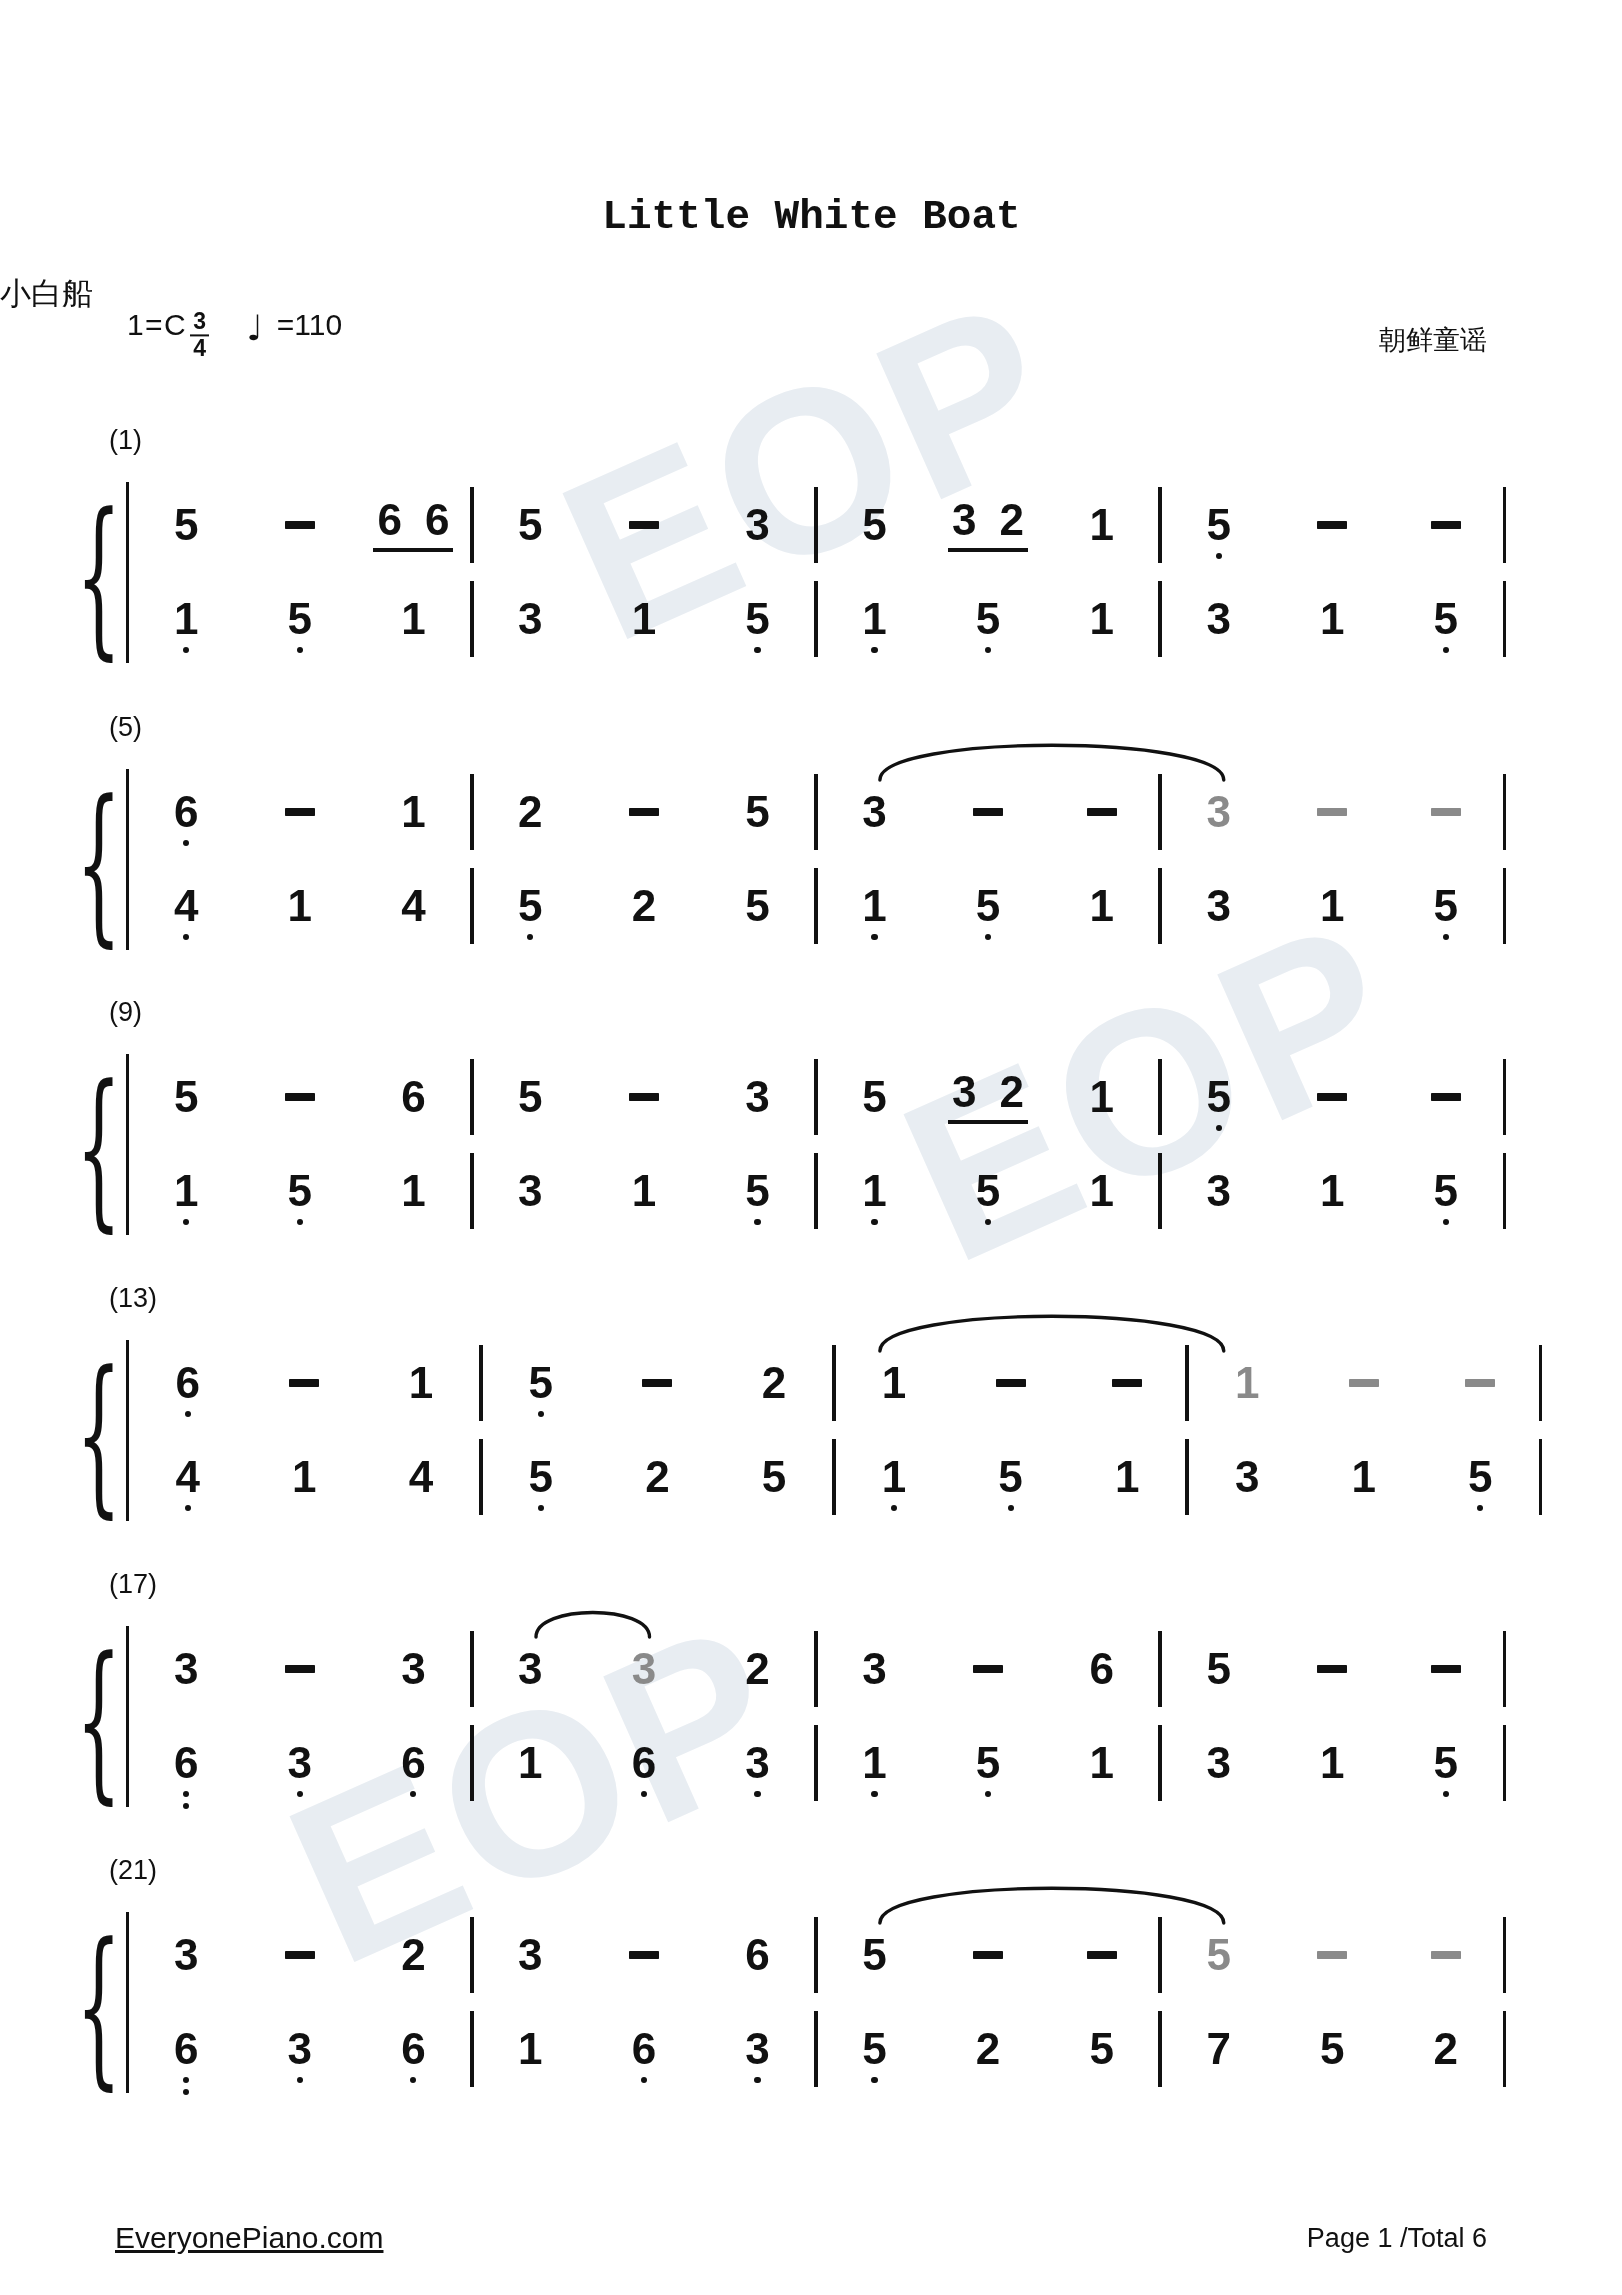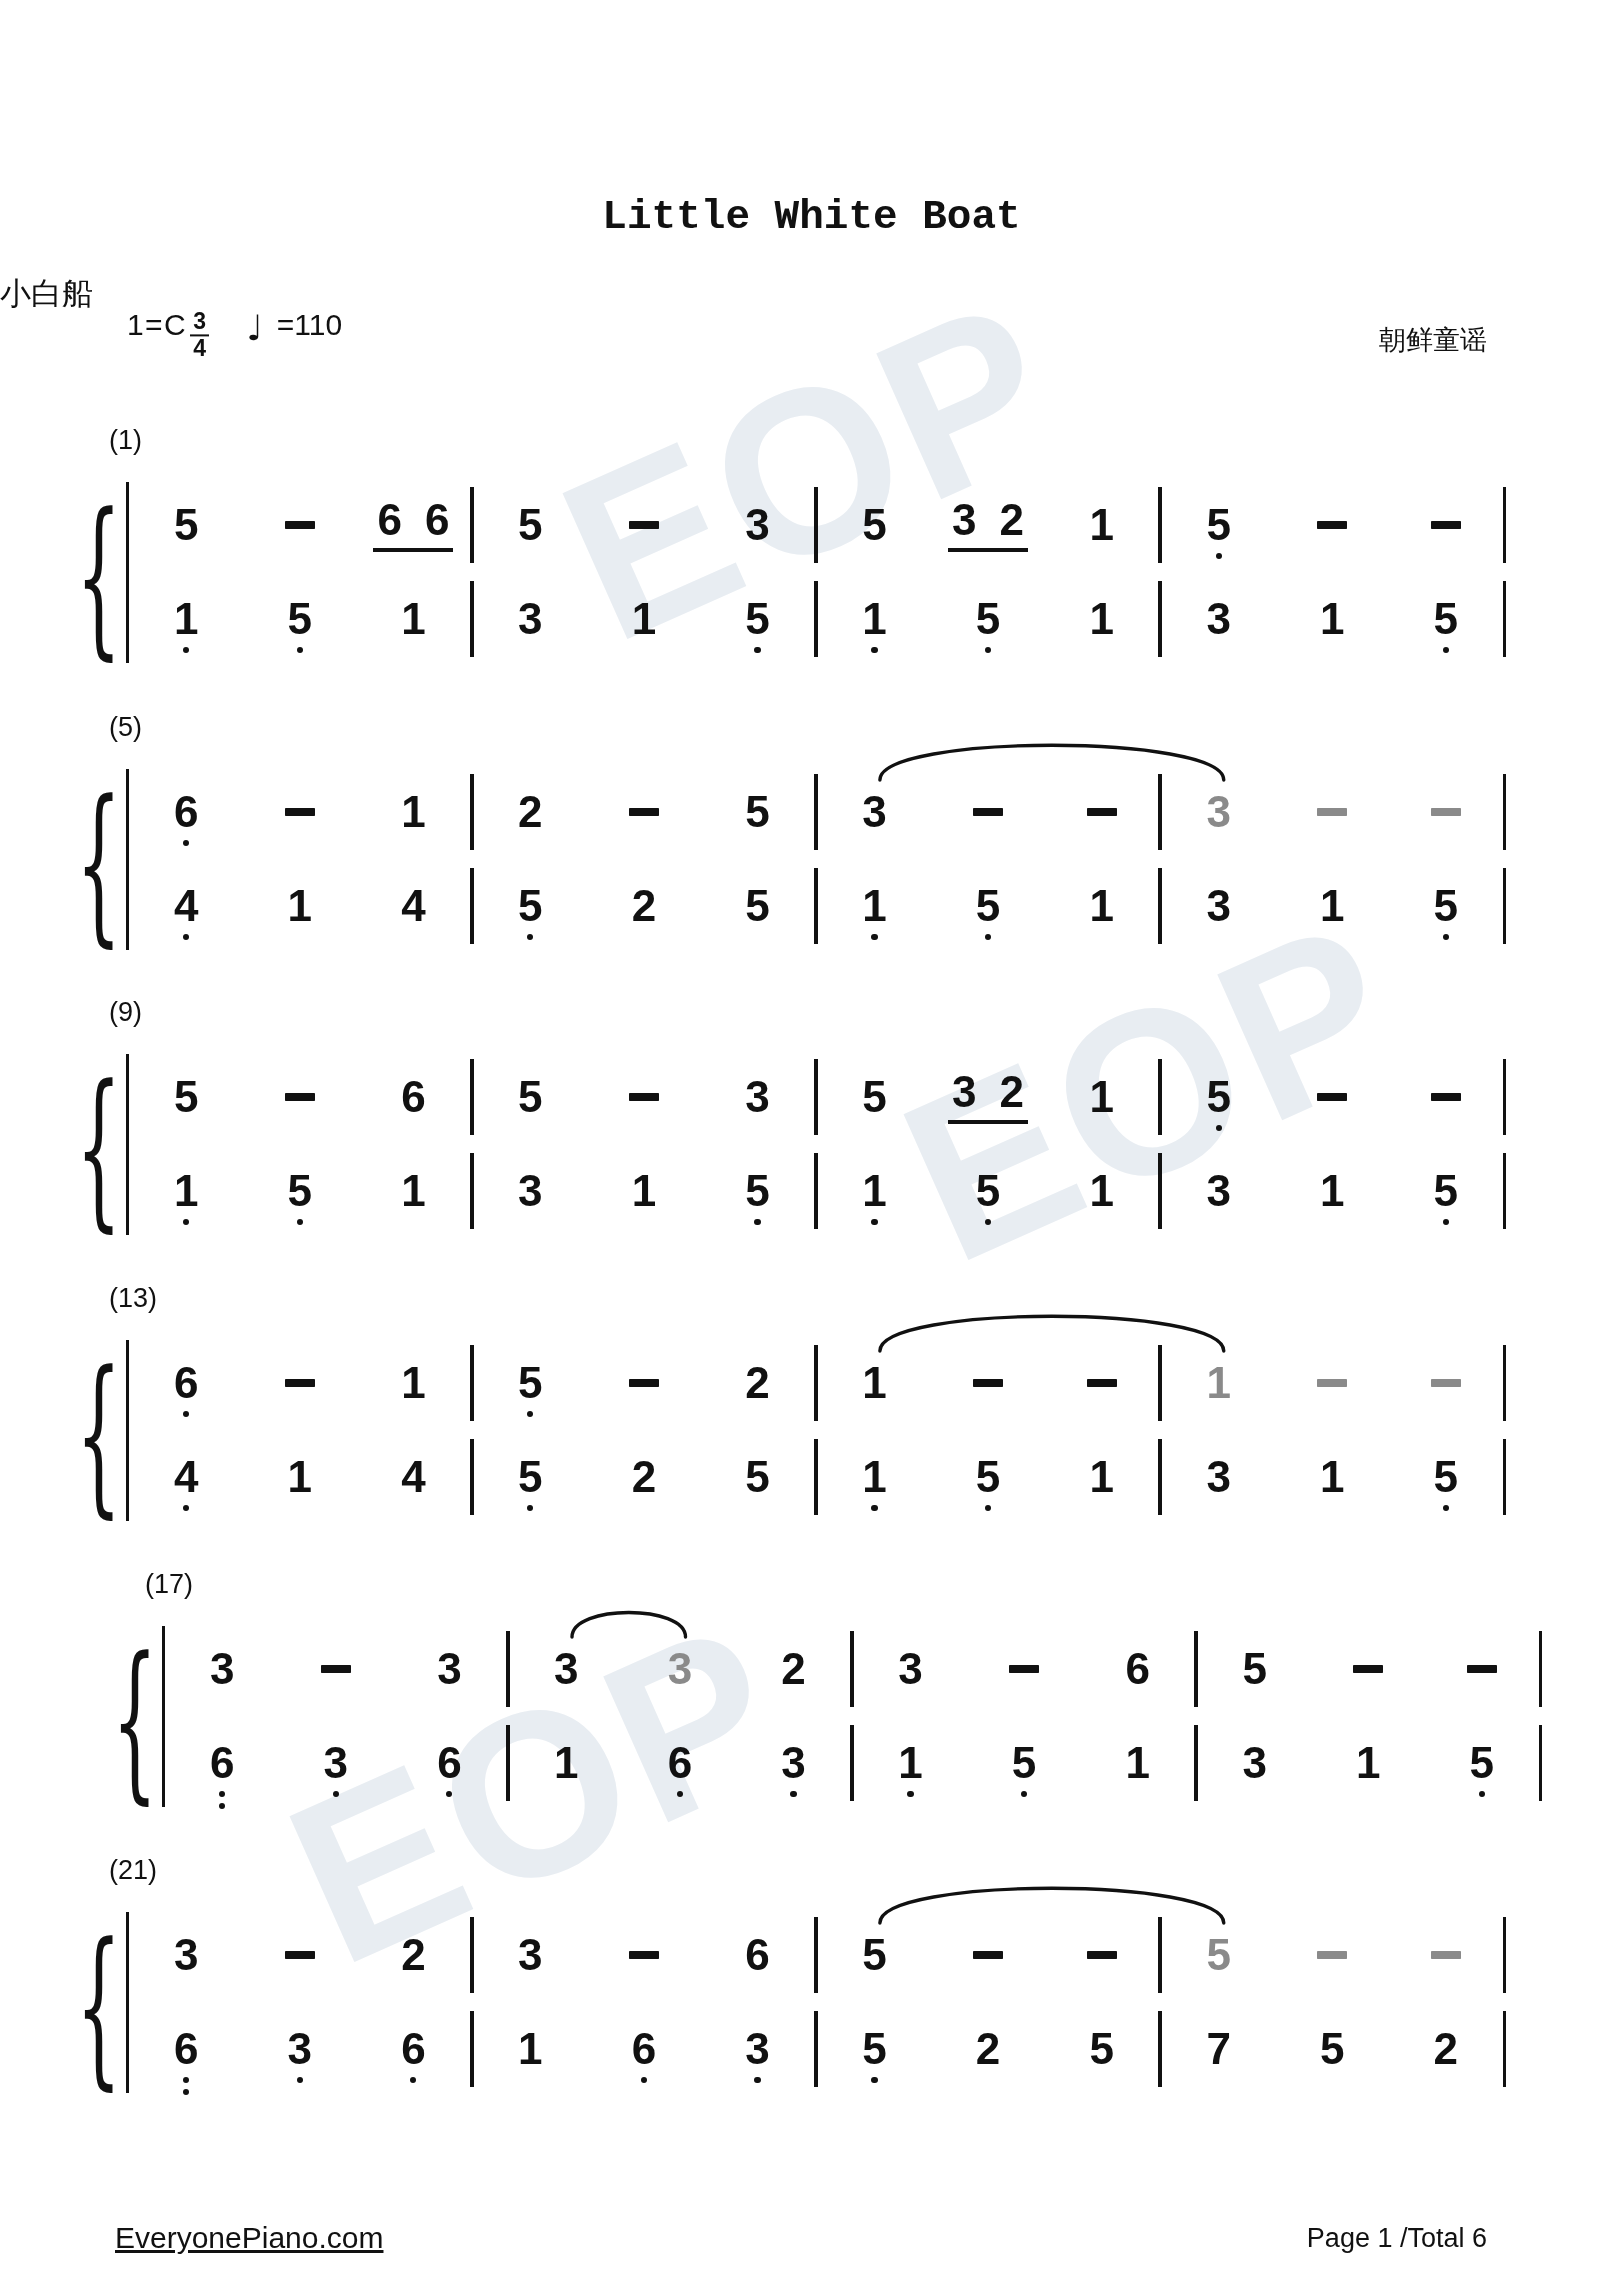--- a/index.html
+++ b/index.html
@@ -577,21 +577,21 @@
               <div class="dg">5</div>
               <div class="dots">
                 <div class="dot"></div>
               </div>
             </div>
           </div>
         </div>
         <div class="bar"></div>
       </div>
     </div>
-    <div class="system" style="top: 1287px;">
+    <div class="system" style="top: 1287px; padding-left: 36px;">
       <div class="sys-label">(13)</div>
       <div class="brace">{</div>
       <div class="sysbar"></div>
       <div class="row r0">
         <div class="measure">
           <div class="beat">
             <div class="nd">
               <div class="dg">6</div>
               <div class="dots">
                 <div class="dot"></div>
@@ -742,21 +742,21 @@
               </div>
             </div>
           </div>
         </div>
         <div class="bar"></div>
       </div>
       <svg class="tiesvg" width="1380" height="286" viewBox="0 0 2025 420">
         <path d="M 1106.328125 94 C 1106.328125 26, 1611.328125 26, 1611.328125 94" fill="none" stroke="#111111" stroke-width="5" stroke-linecap="round"></path>
       </svg>
     </div>
-    <div class="system" style="top: 1573px; margin-left: 36px;">
+    <div class="system" style="top: 1573px;">
       <div class="sys-label">(17)</div>
       <div class="brace">{</div>
       <div class="sysbar"></div>
       <div class="row r0">
         <div class="measure">
           <div class="beat">
             <div class="nd">
               <div class="dg">3</div>
             </div>
           </div>

